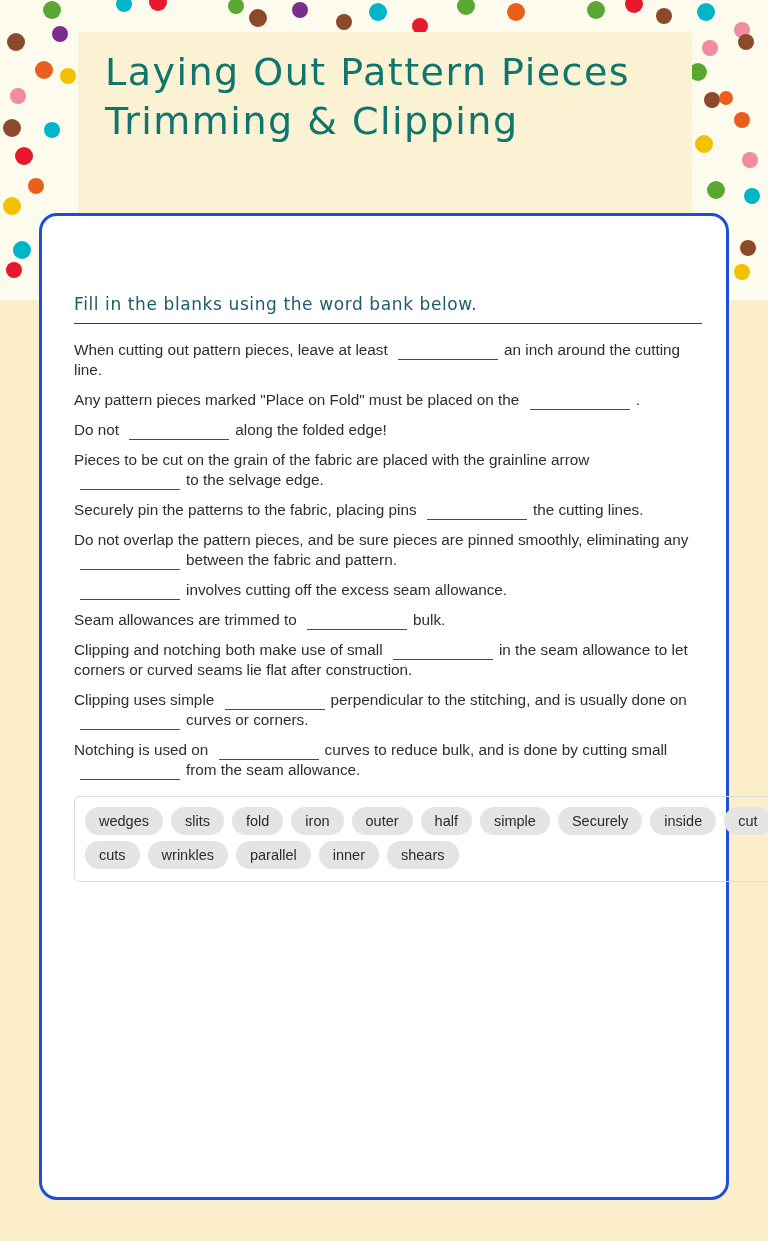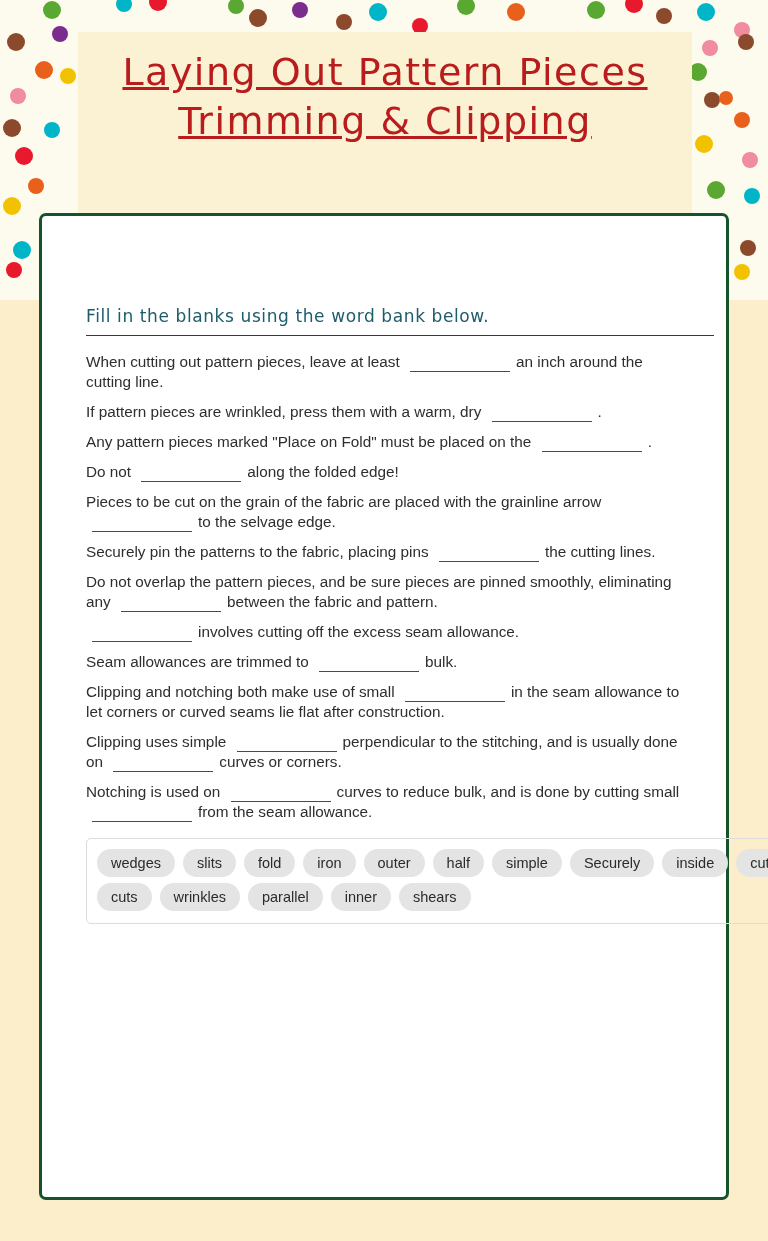--- a/index.html
+++ b/index.html
@@ -46,38 +46,37 @@
     overflow: hidden;
     display: flex;
     align-items: flex-start;
     justify-content: center;
     padding-top: 16px;
   }
   #title-text {
     font-family: "DejaVu Sans", sans-serif;
     font-size: 38px;
     line-height: 1.28;
-    color: #b91c1c;
-    text-align: center;
+    color: #0f766e;
+    text-align: left;
     letter-spacing: 1.5px;
     width: 560px;
     font-weight: 400;
-    text-decoration: underline;
   }
 
   
   #worksheet-card {
     position: absolute;
     left: 39px; top: 213px;
     width: 690px; height: 987px;
     background: #ffffff;
-    border: 3px solid #14532d;
-    border-radius: 7px;
+    border: 3px solid #1d4ed8;
+    border-radius: 18px;
     z-index: 3;
-    padding: 12px;
+    padding: 0;
   }
 
   #card-inner {
     padding: 78px 32px 0 32px;
   }
 
   
   #instruction-text {
     font-family: "DejaVu Sans", sans-serif;
     font-size: 17px;
@@ -189,21 +188,20 @@
 </div>
 
 <div id="worksheet-card">
   <div id="card-inner">
 
     <div id="instruction-text">Fill in the blanks using the word bank below.</div>
     <div id="instruction-divider"></div>
 
     <div id="questions">
         <div class="question"><span class="q-seg">When cutting out pattern pieces, leave at least</span> <span class="blank"></span><span class="q-seg">an inch around the cutting line.</span></div>
-        <div class="question"><span class="q-seg">If pattern pieces are wrinkled, press them with a warm, dry</span> <span class="blank"></span><span class="q-seg">.</span></div>
         <div class="question"><span class="q-seg">Any pattern pieces marked "Place on Fold" must be placed on the</span> <span class="blank"></span><span class="q-seg">.</span></div>
         <div class="question"><span class="q-seg">Do not</span> <span class="blank"></span><span class="q-seg">along the folded edge!</span></div>
         <div class="question"><span class="q-seg">Pieces to be cut on the grain of the fabric are placed with the grainline arrow</span> <span class="blank"></span><span class="q-seg">to the selvage edge.</span></div>
         <div class="question"><span class="q-seg">Securely pin the patterns to the fabric, placing pins</span> <span class="blank"></span><span class="q-seg">the cutting lines.</span></div>
         <div class="question"><span class="q-seg">Do not overlap the pattern pieces, and be sure pieces are pinned smoothly, eliminating any</span> <span class="blank"></span><span class="q-seg">between the fabric and pattern.</span></div>
         <div class="question"><span class="blank"></span><span class="q-seg">involves cutting off the excess seam allowance.</span></div>
         <div class="question"><span class="q-seg">Seam allowances are trimmed to</span> <span class="blank"></span><span class="q-seg">bulk.</span></div>
         <div class="question"><span class="q-seg">Clipping and notching both make use of small</span> <span class="blank"></span><span class="q-seg">in the seam allowance to let corners or curved seams lie flat after construction.</span></div>
         <div class="question"><span class="q-seg">Clipping uses simple</span> <span class="blank"></span><span class="q-seg">perpendicular to the stitching, and is usually done on</span> <span class="blank"></span><span class="q-seg">curves or corners.</span></div>
         <div class="question"><span class="q-seg">Notching is used on</span> <span class="blank"></span><span class="q-seg">curves to reduce bulk, and is done by cutting small</span> <span class="blank"></span><span class="q-seg">from the seam allowance.</span></div>

